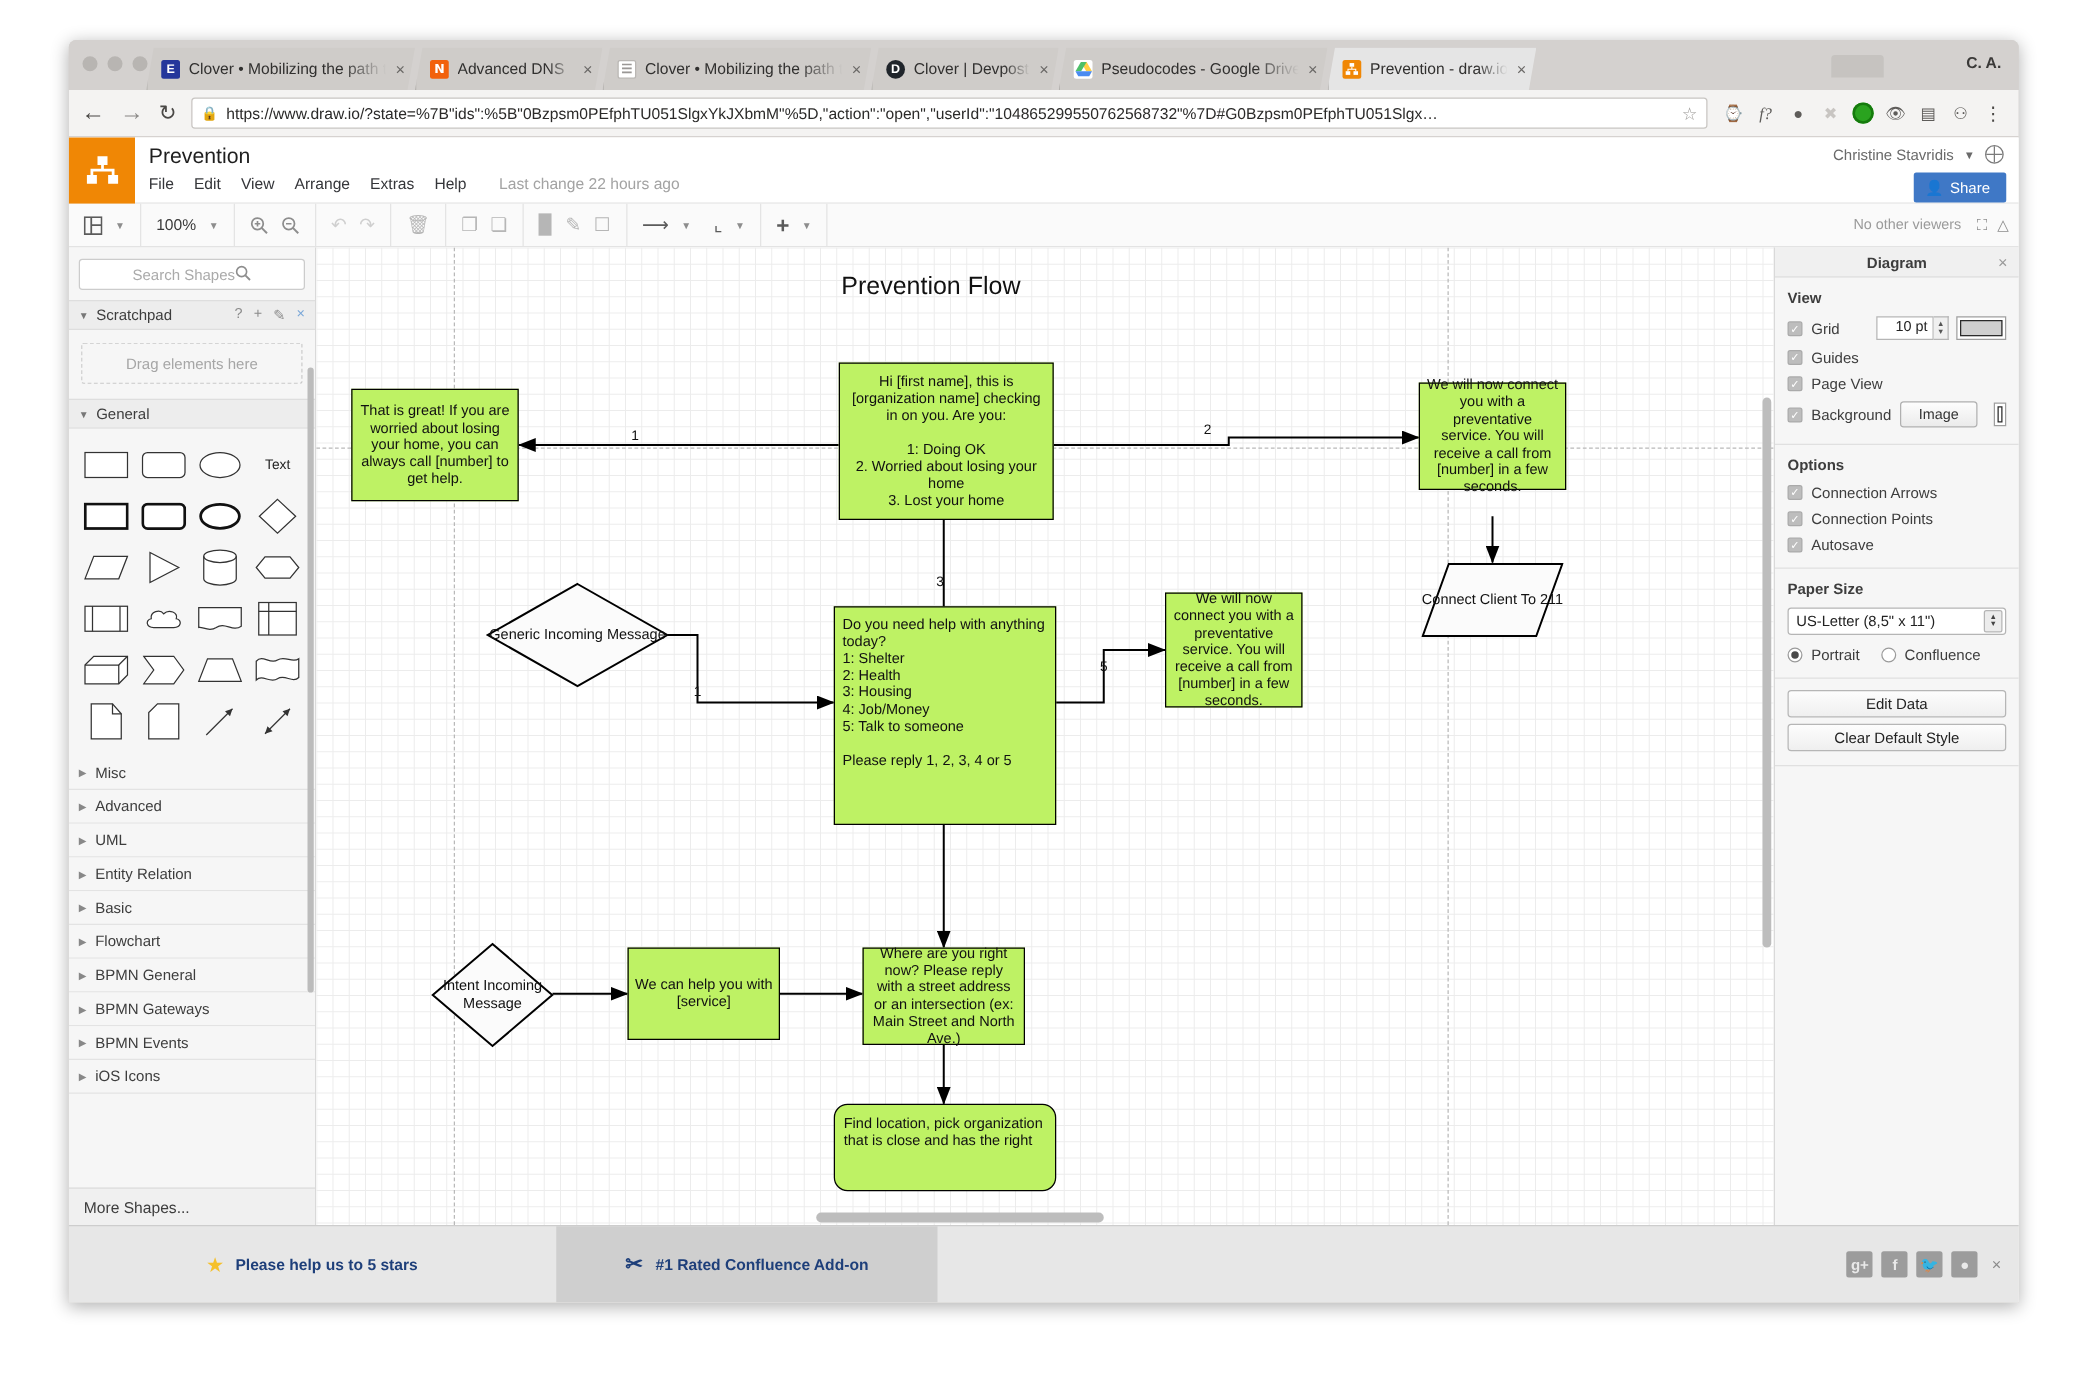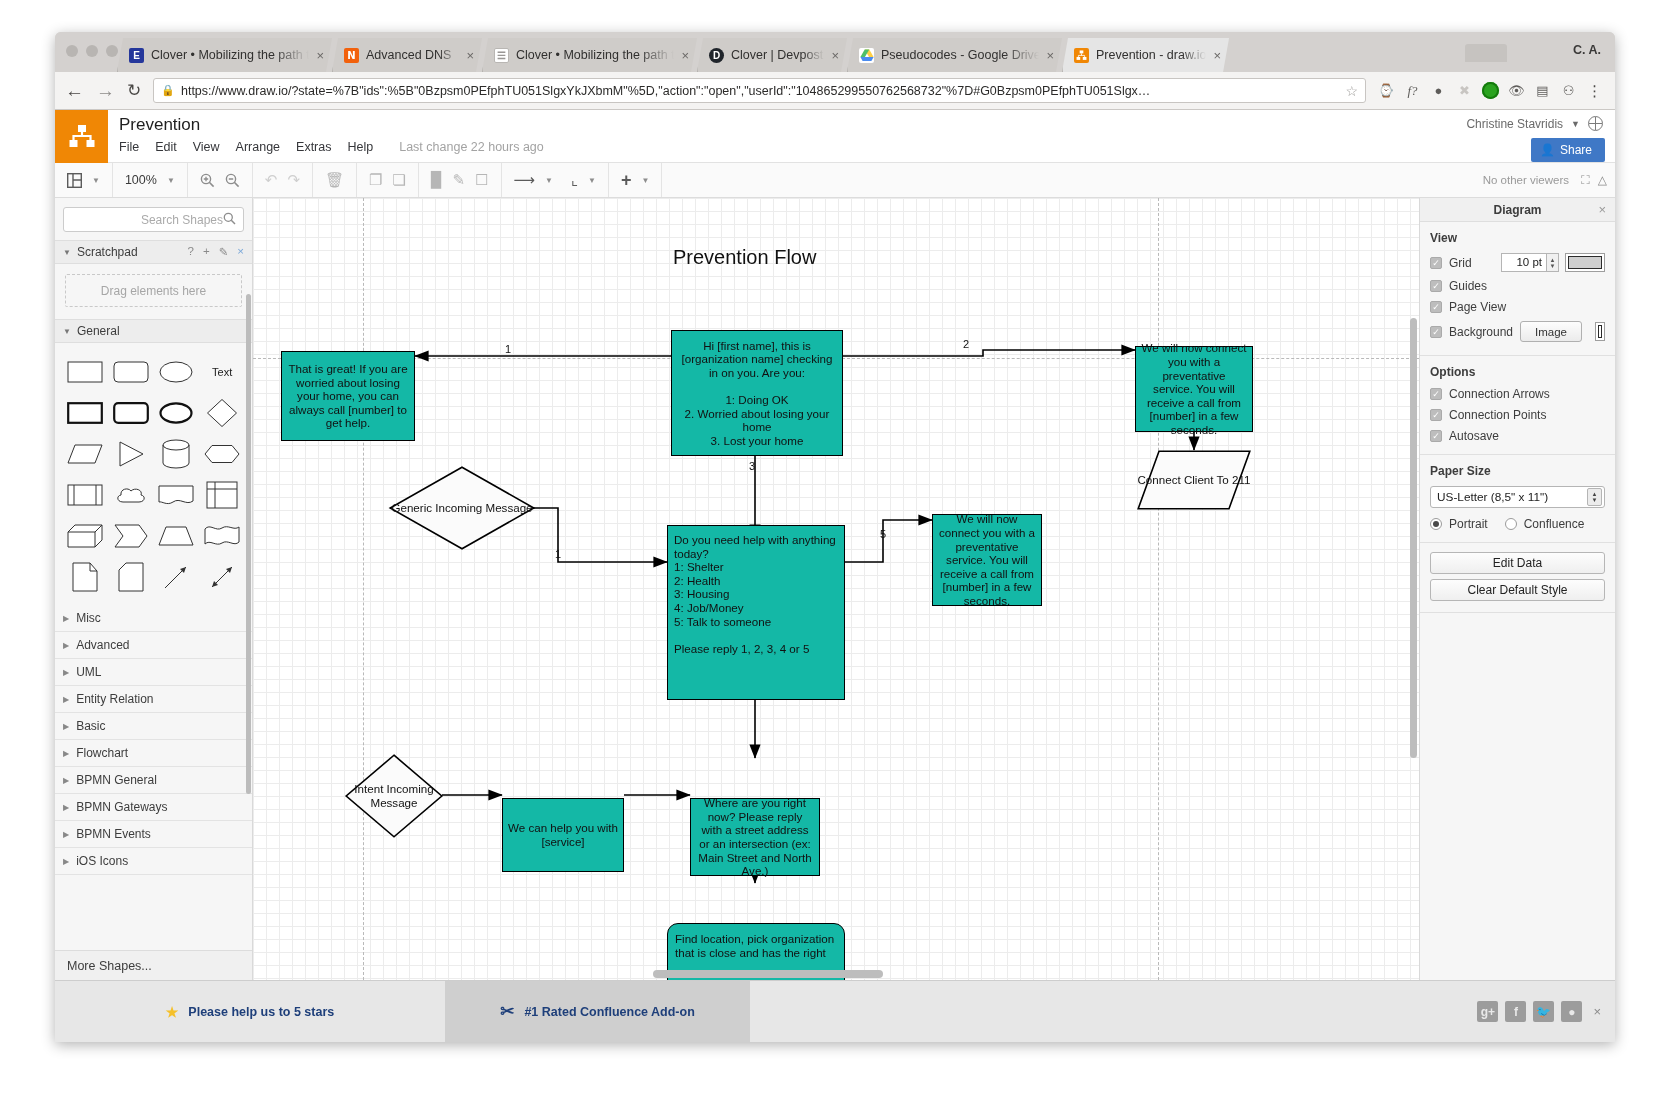--- a/index.html
+++ b/index.html
@@ -131,21 +131,21 @@
   .noviewers { position:absolute; right:46px; font-size:11.5px; color:#9a9a9a; }
   .trighticons { position:absolute; right:8px; display:flex; gap:8px; align-items:center; color:#8d8d8d; font-size:12px; }
   
   .appbody { display:flex; height:calc(932px - 53px - 35px - 62px); }
   
   .palette { width:198px; background:#f6f6f6; border-right:1px solid #d9d9d9; position:relative; overflow:hidden; }
   .searchwrap { padding:9px 8px 8px 8px; background:#f6f6f6; }
   .searchbox {
     height:25px; background:#fff; border:1px solid #ccc; border-radius:3px;
     display:flex; align-items:center; padding:0 7px; font-size:12px; color:#aaa;
-    justify-content:flex-end;
+    justify-content:center;
   }
   .sectionhdr {
     height:24px; background:#ededed; border-top:1px solid #dedede; border-bottom:1px solid #dedede;
     display:flex; align-items:center; padding:0 8px; font-size:12px; color:#3d3d3d; gap:6px;
   }
   .sectionhdr .arrow { font-size:8px; color:#777; }
   .sectionhdr .actions { margin-left:auto; display:flex; gap:9px; color:#8a8a8a; font-size:11.5px; }
   .scratchpad { padding:10px 10px 12px 10px; background:#f6f6f6; }
   .dropzone {
     border:1.5px dashed #c9c9c9; height:33px; border-radius:2px;
@@ -171,24 +171,24 @@
     position:absolute; inset:0;
     background-image:
       linear-gradient(to right, #ececec 1px, transparent 1px),
       linear-gradient(to bottom, #ececec 1px, transparent 1px);
     background-size: 13px 13px;
   }
   .pagebreak { position:absolute; border:0; }
   .pb-v { width:0; border-left:1px dashed #b9b9b9; top:0; bottom:0; }
   .pb-h { height:0; border-top:1px dashed #b9b9b9; left:0; right:0; }
   .node {
-    position:absolute; background:#14b8a6; border:1.4px solid #000;
+    position:absolute; background:#bef264; border:1.4px solid #000;
     font-size:11.6px; line-height:13.6px; color:#111;
     display:flex; align-items:center; justify-content:center; text-align:center;
-    padding:4px 5px; white-space:pre-line;margin-top:40px;
+    padding:4px 5px; white-space:pre-line;
   }
   .node.left { text-align:left; justify-content:flex-start; }
   .node.rounded { border-radius:11px; }
   .diamond { position:absolute; }
   .diamond svg { display:block; overflow:visible; }
   .diamond .dlabel {
     position:absolute; inset:0; display:flex; align-items:center; justify-content:center;
     text-align:center; font-size:11.6px; line-height:13.6px; color:#111; white-space:pre-line;
   }
   .para { position:absolute; }
@@ -653,21 +653,21 @@
           <div class="palscroll"></div>
           <div class="moreshapes">More Shapes...</div>
         </div>
 
         <div class="canvaswrap">
           <div class="grid"></div>
           <div class="pagebreak pb-v" style="left:110px;"></div>
           <div class="pagebreak pb-v" style="left:905px;"></div>
           <div class="pagebreak pb-h" style="top:160px;"></div>
 
-          <div class="canvastitle" style="left:420px; top:48px;">Prevention Flow</div>
+          <div class="canvastitle" style="left:420px; top:20px;">Prevention Flow</div>
 
           <svg style="position:absolute; left:0; top:0; width:100%; height:100%; overflow:visible;">
             <defs>
               <marker id="ah" markerWidth="9" markerHeight="7" refX="8.5" refY="3.5" orient="auto">
                 <polygon points="0 0, 9 3.5, 0 7" fill="#000"></polygon>
               </marker>
             </defs>
 
             <line x1="418" y1="158" x2="162" y2="158" stroke="#000" stroke-width="1.6" marker-end="url(#ah)"></line>
 

